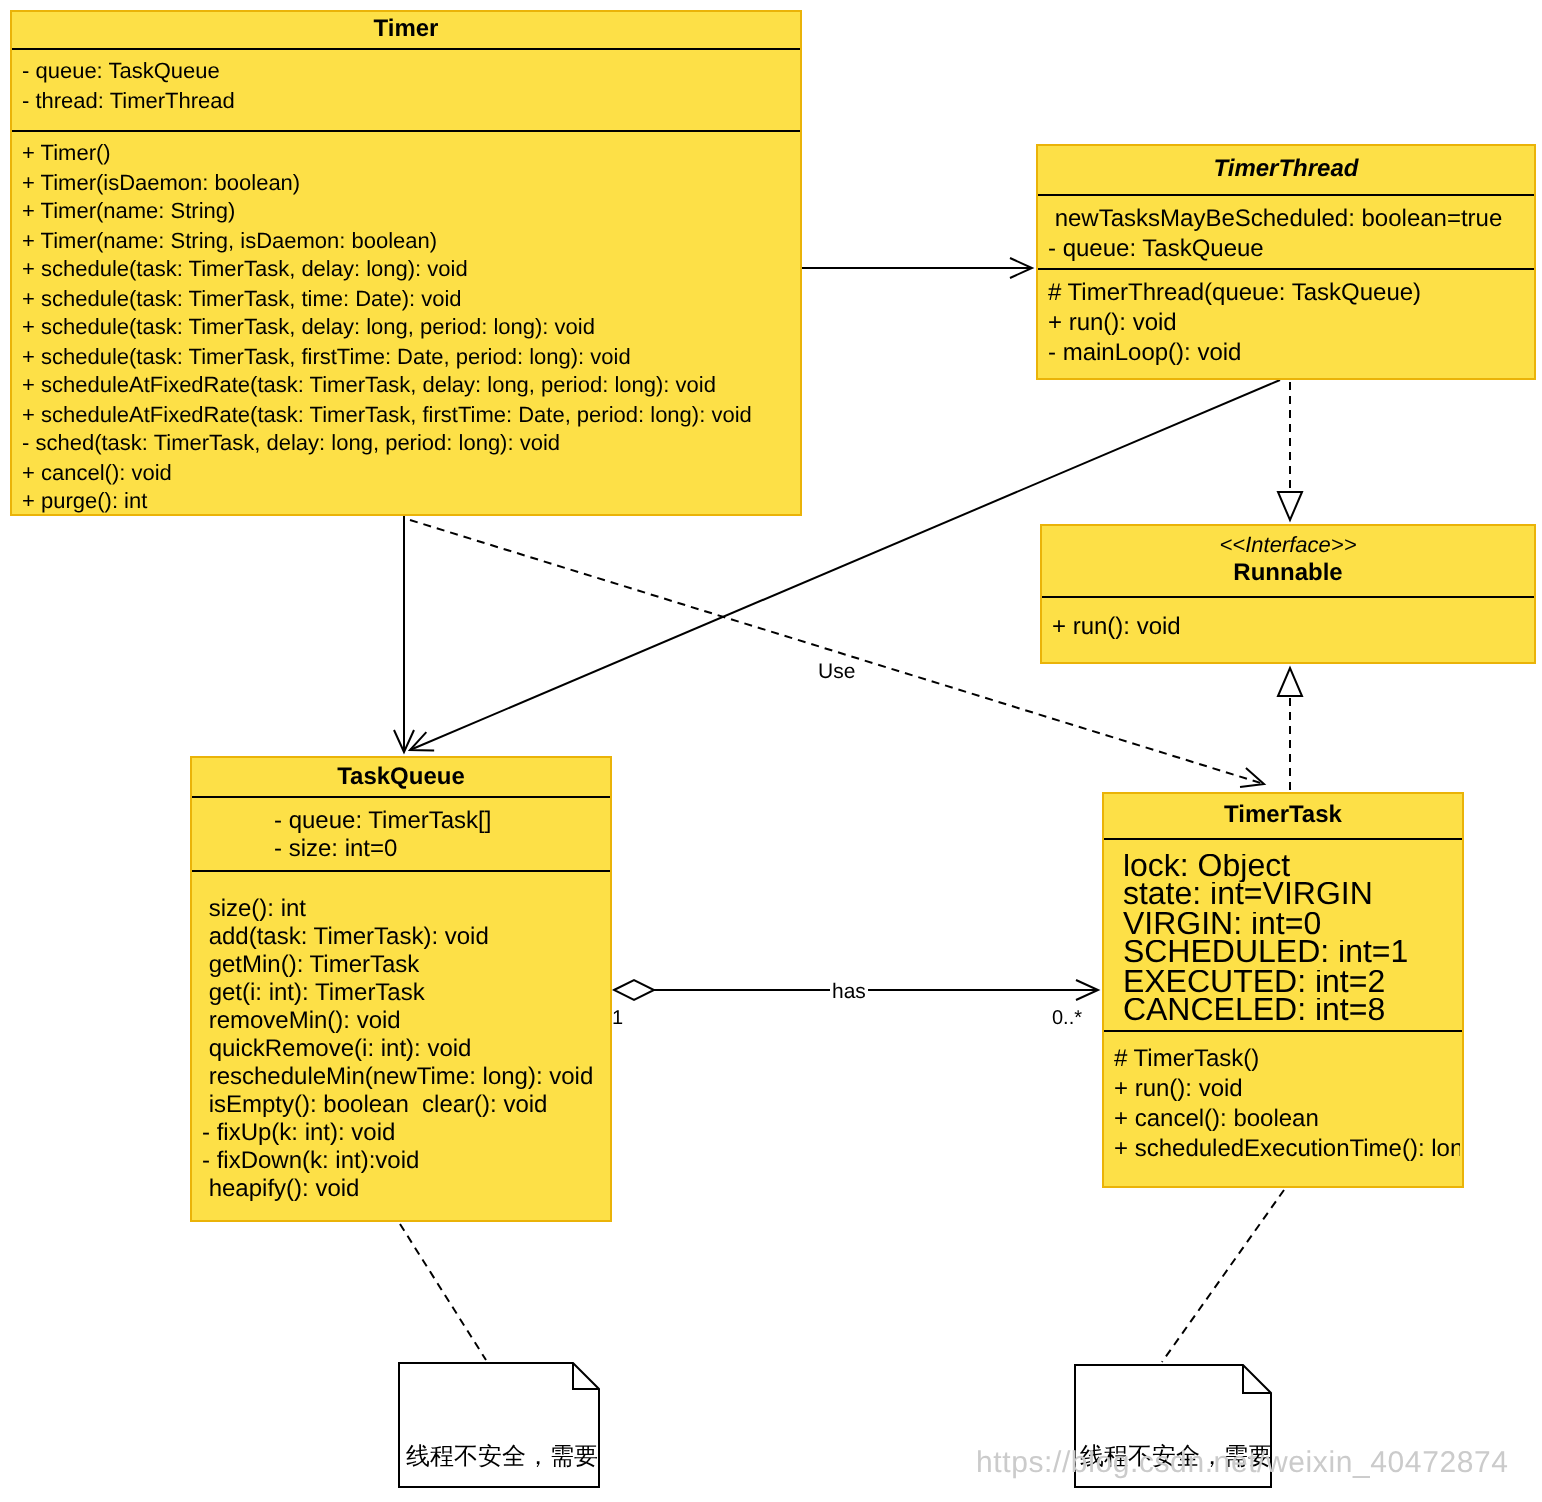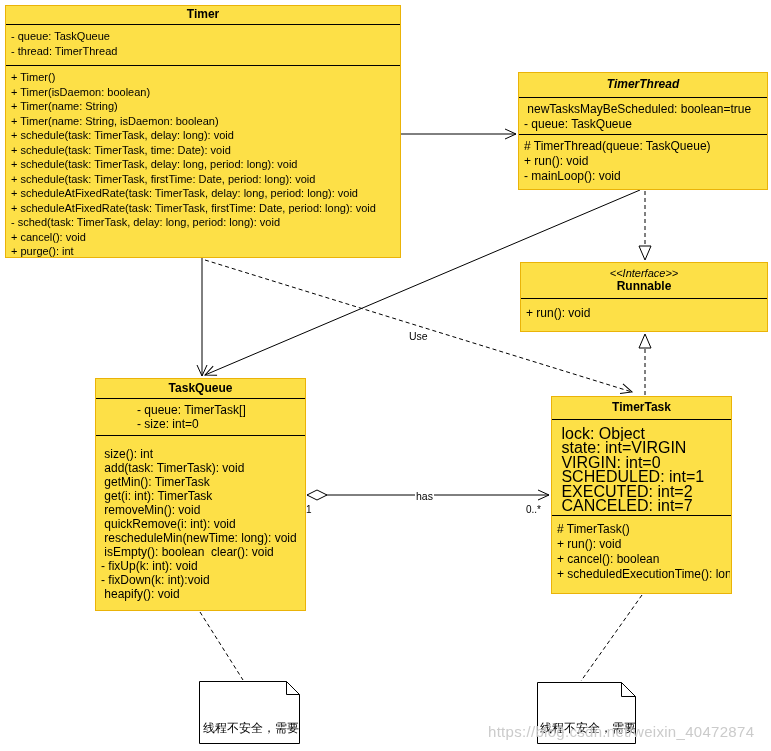--- a/index.html
+++ b/index.html
@@ -141,21 +141,21 @@
 </div>
 
 <div class="uml-class" id="c-taskqueue">
   <div class="title">TaskQueue</div>
   <div class="members attrs"><div class="mline">- queue: TimerTask[]</div><div class="mline">- size: int=0</div></div>
   <div class="members ops"><div class="mline"> size(): int</div><div class="mline"> add(task: TimerTask): void</div><div class="mline"> getMin(): TimerTask</div><div class="mline"> get(i: int): TimerTask</div><div class="mline"> removeMin(): void</div><div class="mline"> quickRemove(i: int): void</div><div class="mline"> rescheduleMin(newTime: long): void</div><div class="mline"> isEmpty(): boolean  clear(): void</div><div class="mline">- fixUp(k: int): void</div><div class="mline">- fixDown(k: int):void</div><div class="mline"> heapify(): void</div></div>
 </div>
 
 <div class="uml-class" id="c-timertask">
   <div class="title">TimerTask</div>
-  <div class="members attrs"><div class="mline"> lock: Object</div><div class="mline"> state: int=VIRGIN</div><div class="mline"> VIRGIN: int=0</div><div class="mline"> SCHEDULED: int=1</div><div class="mline"> EXECUTED: int=2</div><div class="mline"> CANCELED: int=7</div></div>
+  <div class="members attrs"><div class="mline"> lock: Object</div><div class="mline"> state: int=VIRGIN</div><div class="mline"> VIRGIN: int=0</div><div class="mline"> SCHEDULED: int=1</div><div class="mline"> EXECUTED: int=2</div><div class="mline"> CANCELED: int=8</div></div>
   <div class="members ops"><div class="mline"># TimerTask()</div><div class="mline">+ run(): void</div><div class="mline">+ cancel(): boolean</div><div class="mline">+ scheduledExecutionTime(): long</div></div>
 </div>
 
 <div class="edge-label" style="left:408px;top:318px;margin-top:12px;">Use</div>
 <div class="edge-label" style="left:415px;top:490px;">has</div>
 <div class="mult-label" style="left:306px;top:504px;">1</div>
 <div class="mult-label" style="left:526px;top:504px;">0..*</div>
 
 <div class="note-text" style="left:203px;top:691px;">
   <div>线程不安全，需要</div>

